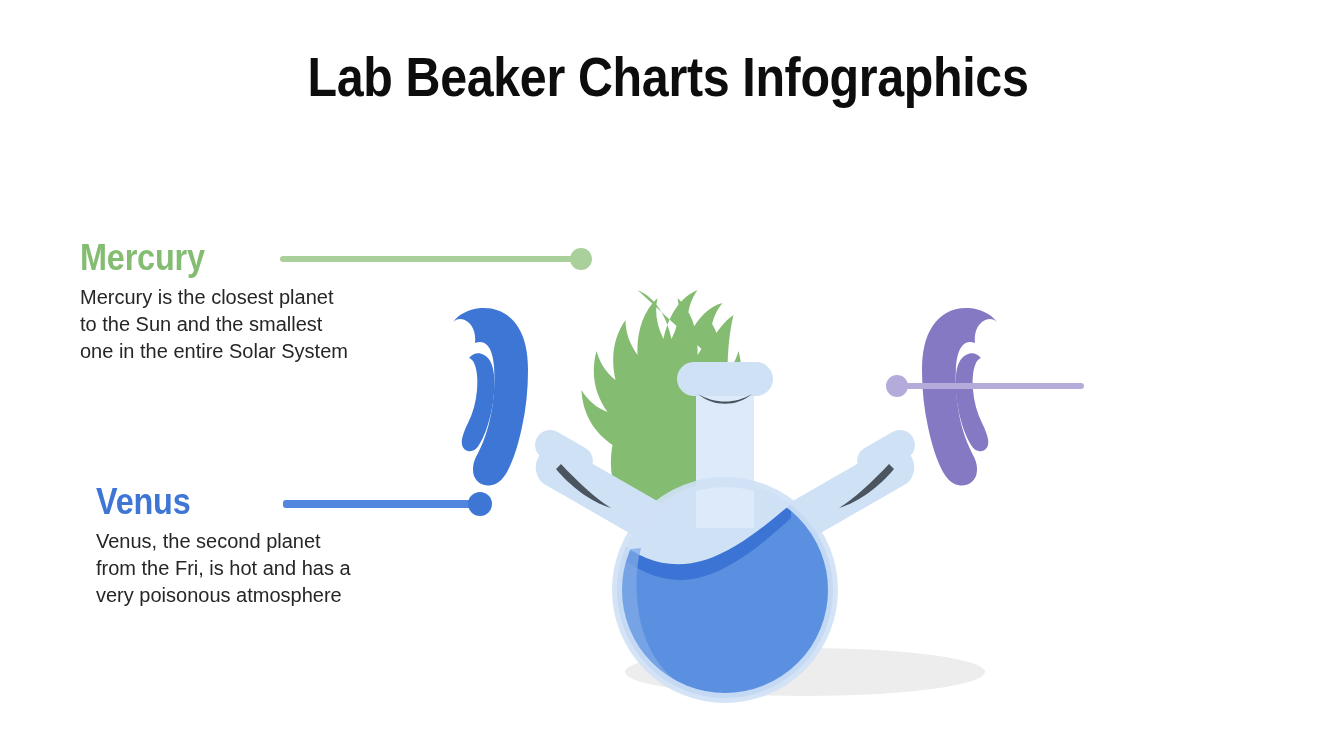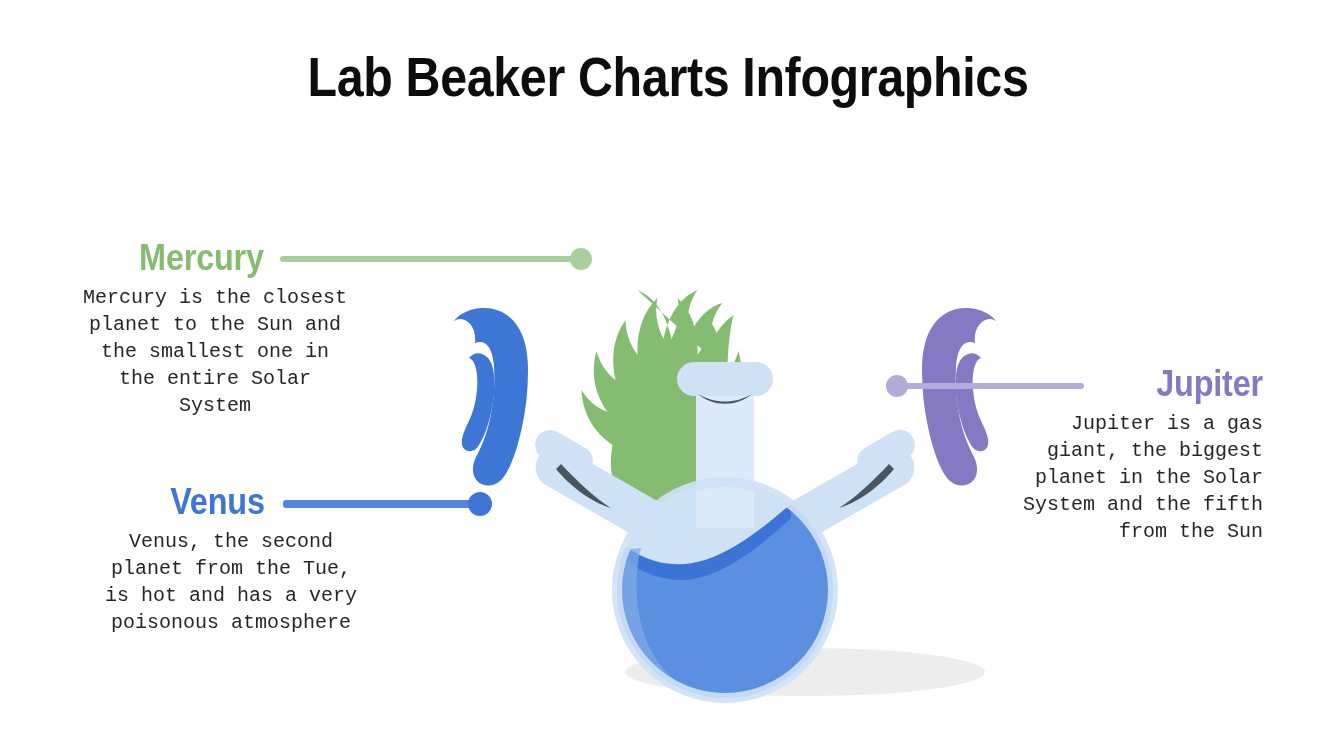--- a/index.html
+++ b/index.html
@@ -34,38 +34,37 @@
     letter-spacing: -0.4px;
     color: #0d0d0d;
     transform: scaleX(0.88);
     transform-origin: 50% 50%;
     white-space: nowrap;
   }
 
   
   .block {
     position: absolute;
-    text-align: center;
   }
   .block .heading {
     font-family: "Liberation Sans Narrow", "Liberation Sans", sans-serif;
     font-weight: bold;
     font-size: 36px;
     line-height: 40px;
     letter-spacing: -0.2px;
     transform: scaleX(0.9);
     transform-origin: 0% 50%;
     white-space: nowrap;
     margin: 0 0 6px 0;
   }
   .block.right .heading {
     transform-origin: 100% 50%;
   }
   .block .body {
-    font-family: Liberation Mono, monospace;
+    font-family: Liberation Sans, sans-serif;
     font-size: 20px;
     line-height: 27px;
     color: #262626;
     margin: 0;
   }
 
   #block-mercury { left: 80px; top: 238px; width: 270px; }
   #block-mercury .heading { color: #84BD72; }
 
   #block-venus   { left: 96px; top: 482px; width: 270px; }
@@ -286,21 +285,17 @@
     <div class="dot"></div>
   </div>
 
   <div class="block" id="block-mercury">
     <div class="heading">Mercury</div>
     <div class="body">Mercury is the closest planet to the Sun and the smallest one in the entire Solar System</div>
   </div>
 
   <div class="block" id="block-venus">
     <div class="heading">Venus</div>
-    <div class="body">Venus, the second planet from the Tue, is hot and has a very poisonous atmosphere</div>
-  </div>
-
-  <div class="block right" id="block-jupiter">
-    <div class="heading">Jupiter</div>
-    <div class="body">Jupiter is a gas giant, the biggest planet in the Solar System and the fifth from the Sun</div>
-  </div>
+    <div class="body">Venus, the second planet from the Fri, is hot and has a very poisonous atmosphere</div>
+  </div>
+
 
 </div>
 
 </body></html>

